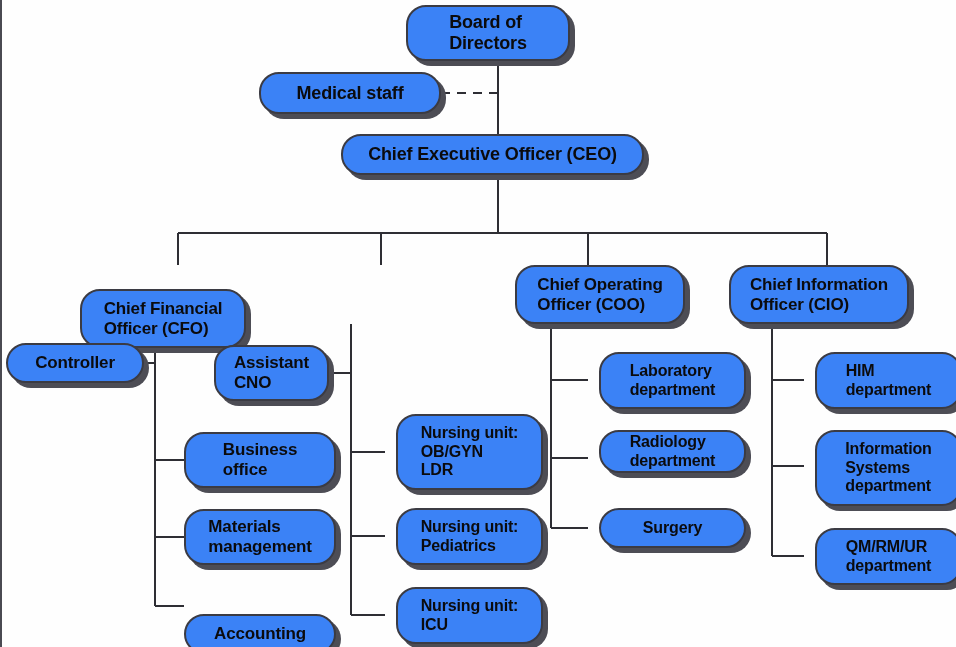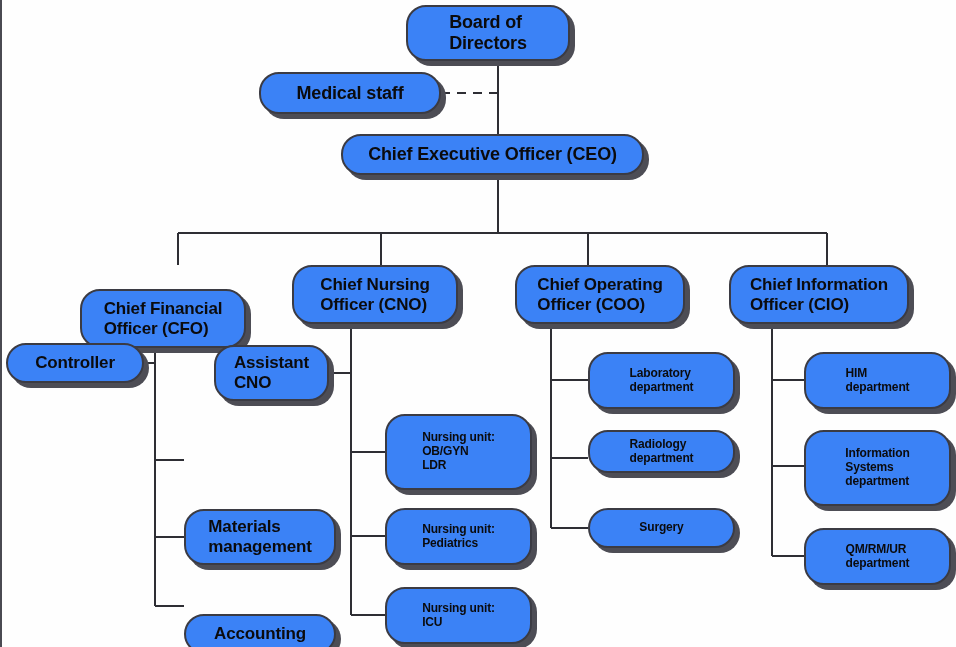--- a/index.html
+++ b/index.html
@@ -41,21 +41,21 @@
     display: flex;
     align-items: center;
     justify-content: center;
     color: #0b0b0d;
     font-weight: bold;
     line-height: 1.16;
     letter-spacing: -0.15px;
     white-space: pre-line;
     z-index: 5;
   }
-  .t16 { font-size: 12px; }
+  .t16 { font-size: 16px; margin-left: 11px; }
   .t17 { font-size: 17px; }
   .t18 { font-size: 18px; }
 </style>
 </head>
 <body>
 
 <div id="canvas">
 
   <div id="left-rule"></div>
 
@@ -101,31 +101,31 @@
   <div class="node t18" style="left:406px;top:5px;width:164px;height:56px;">Board of
 Directors</div>
 
   <div class="node t18" style="left:259px;top:72px;width:182px;height:42px;">Medical staff</div>
 
   <div class="node t18" style="left:341px;top:134px;width:303px;height:41px;">Chief Executive Officer (CEO)</div>
 
   <div class="node t17" style="left:80px;top:265px;width:166px;height:59px;margin-top:24px;">Chief Financial
 Officer (CFO)</div>
 
-  <div class="node t17" style="left:292px;top:265px;width:166px;height:59px;">Chief Nursing
-Officer (CNO)</div>
 
   <div class="node t17" style="left:515px;top:265px;width:170px;height:59px;">Chief Operating
 Officer (COO)</div>
 
   <div class="node t17" style="left:729px;top:265px;width:180px;height:59px;">Chief Information
 Officer (CIO)</div>
 
   <div class="node t17" style="left:6px;top:343px;width:138px;height:40px;">Controller</div>
 
+  <div class="node t17" style="left:184px;top:432px;width:152px;height:56px;">Business
+office</div>
 
   <div class="node t17" style="left:184px;top:509px;width:152px;height:56px;">Materials
 management</div>
 
   <div class="node t17" style="left:184px;top:586px;width:152px;height:40px;margin-top:28px;">Accounting</div>
 
   <div class="node t17" style="left:214px;top:345px;width:115px;height:56px;">Assistant
 CNO</div>
 
   <div class="node t16" style="left:385px;top:414px;width:147px;height:76px;">Nursing unit:

